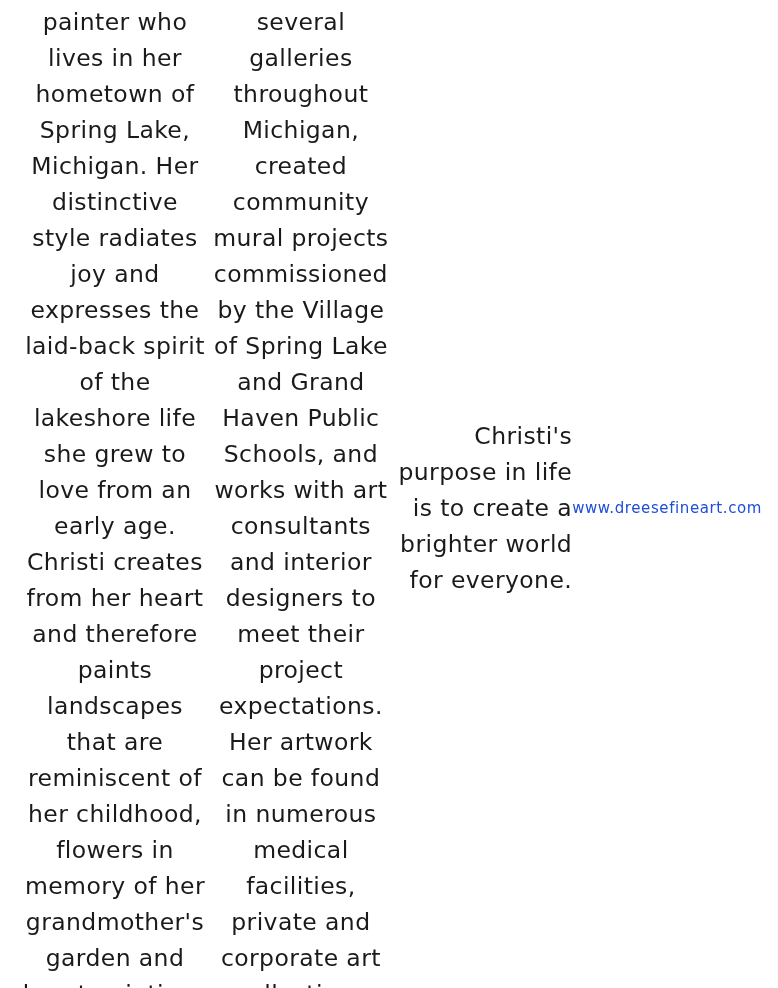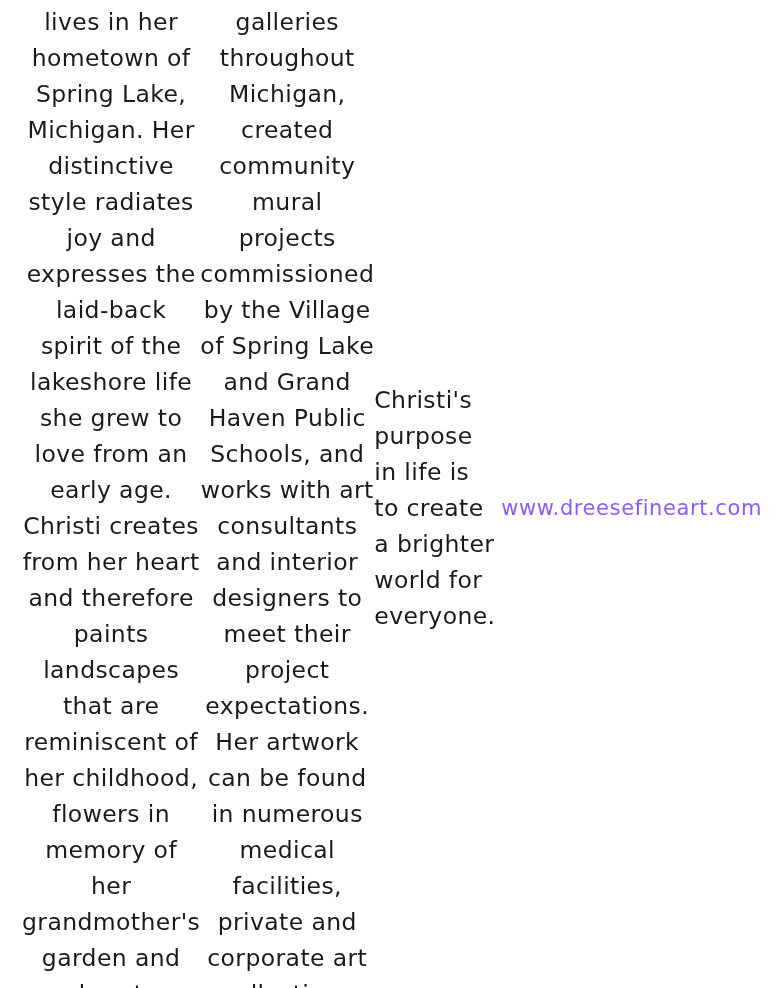--- a/index.html
+++ b/index.html
@@ -32,32 +32,32 @@
     font-weight: 400;
     color: #1a1a1a;
     margin: 0;
   }
   .gap-1 { height: 28px; }
   .gap-2 { height: 26px; }
   .gap-3 { height: 26px; }
   .gap-4 { height: 42px; }
   .closing {
     width: 730px;
-    text-align: left;
+    text-align: right;
     font-size: 23.5px;
     line-height: 36px;
     letter-spacing: 0.4px;
     color: #1a1a1a;
   }
   .website {
     width: 730px;
     text-align: right;
-    font-size: 21px;
+    font-size: 15px;
     letter-spacing: 0.6px;
-    color: #8b5cf6;
+    color: #1d4ed8;
   }
   .p-narrow { width: 700px; }
 </style>
 </head>
 <body>
 
 <div class="page">
 
   <p class="bio-para">Christi M. Dreese is a contemporary expressionist painter who lives in her hometown of Spring Lake, Michigan. Her distinctive style radiates joy and expresses the laid-back spirit of the lakeshore life she grew to love from an early age. Christi creates from her heart and therefore paints landscapes that are reminiscent of her childhood, flowers in memory of her grandmother's garden and heart paintings collaged with her grandmother's recipes.</p>
 

